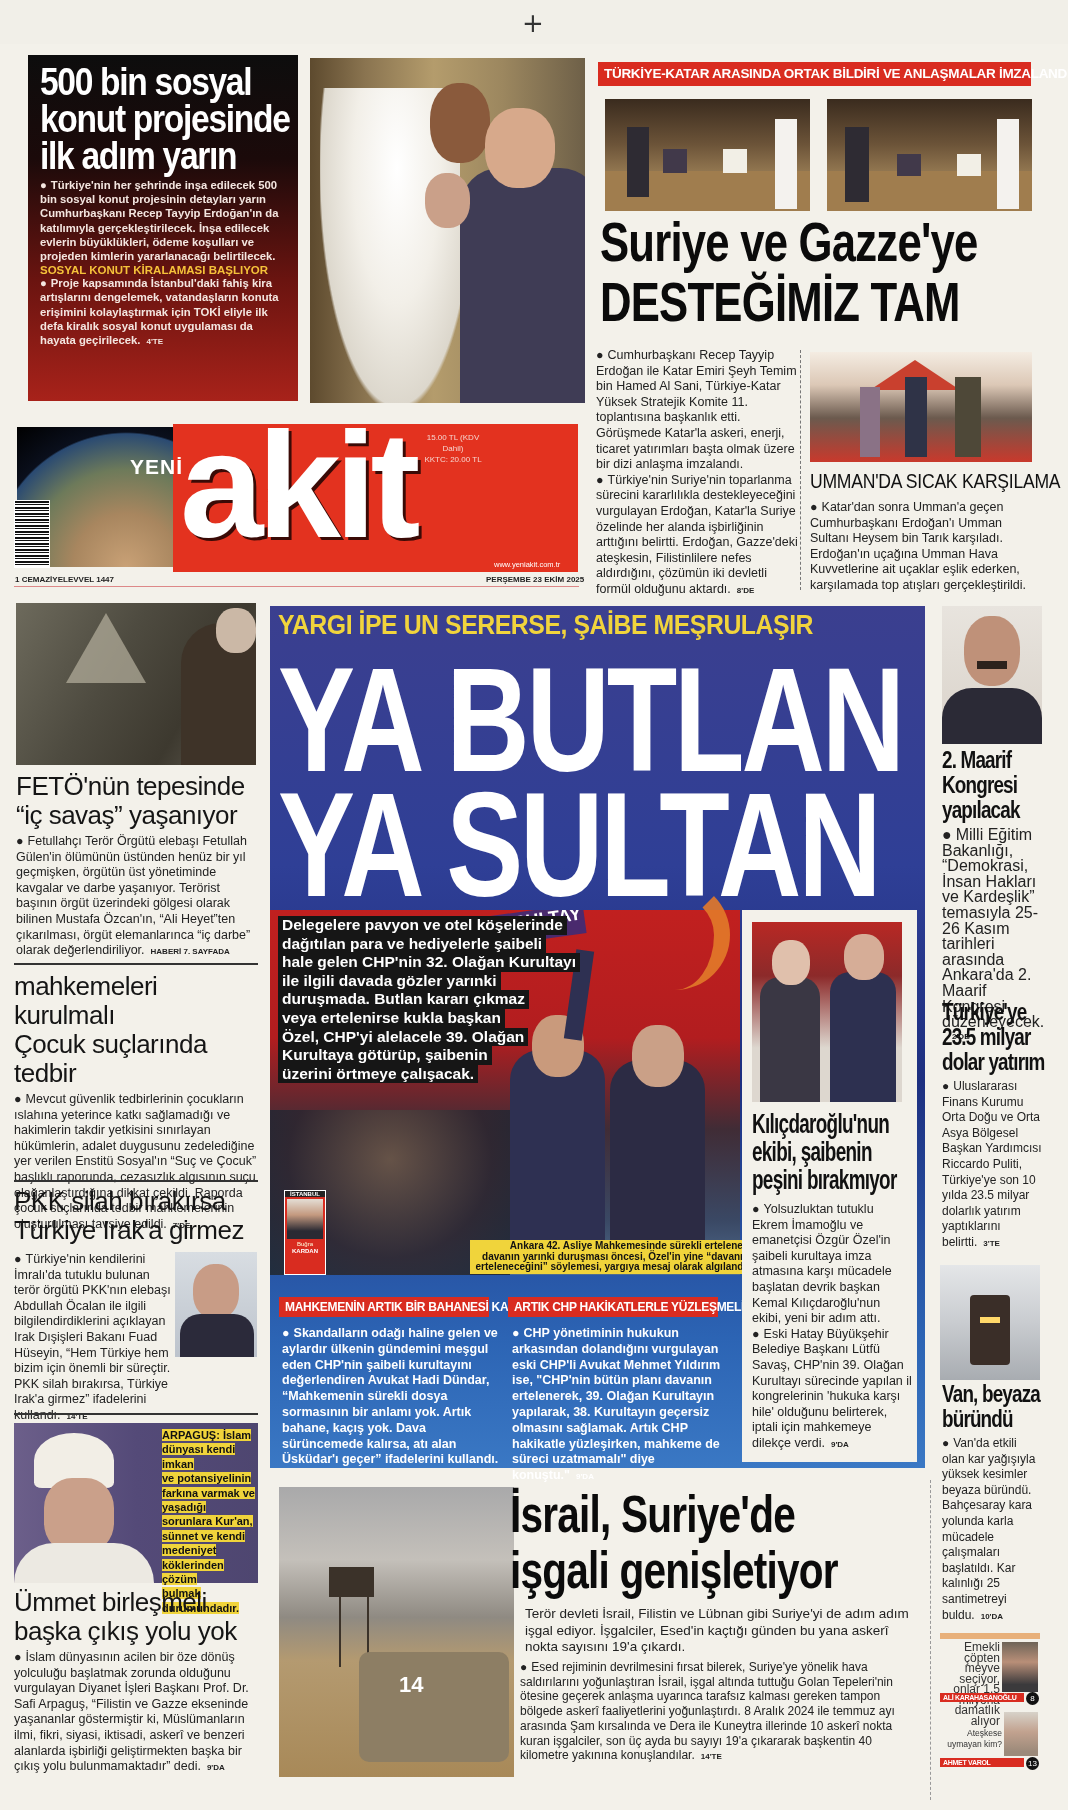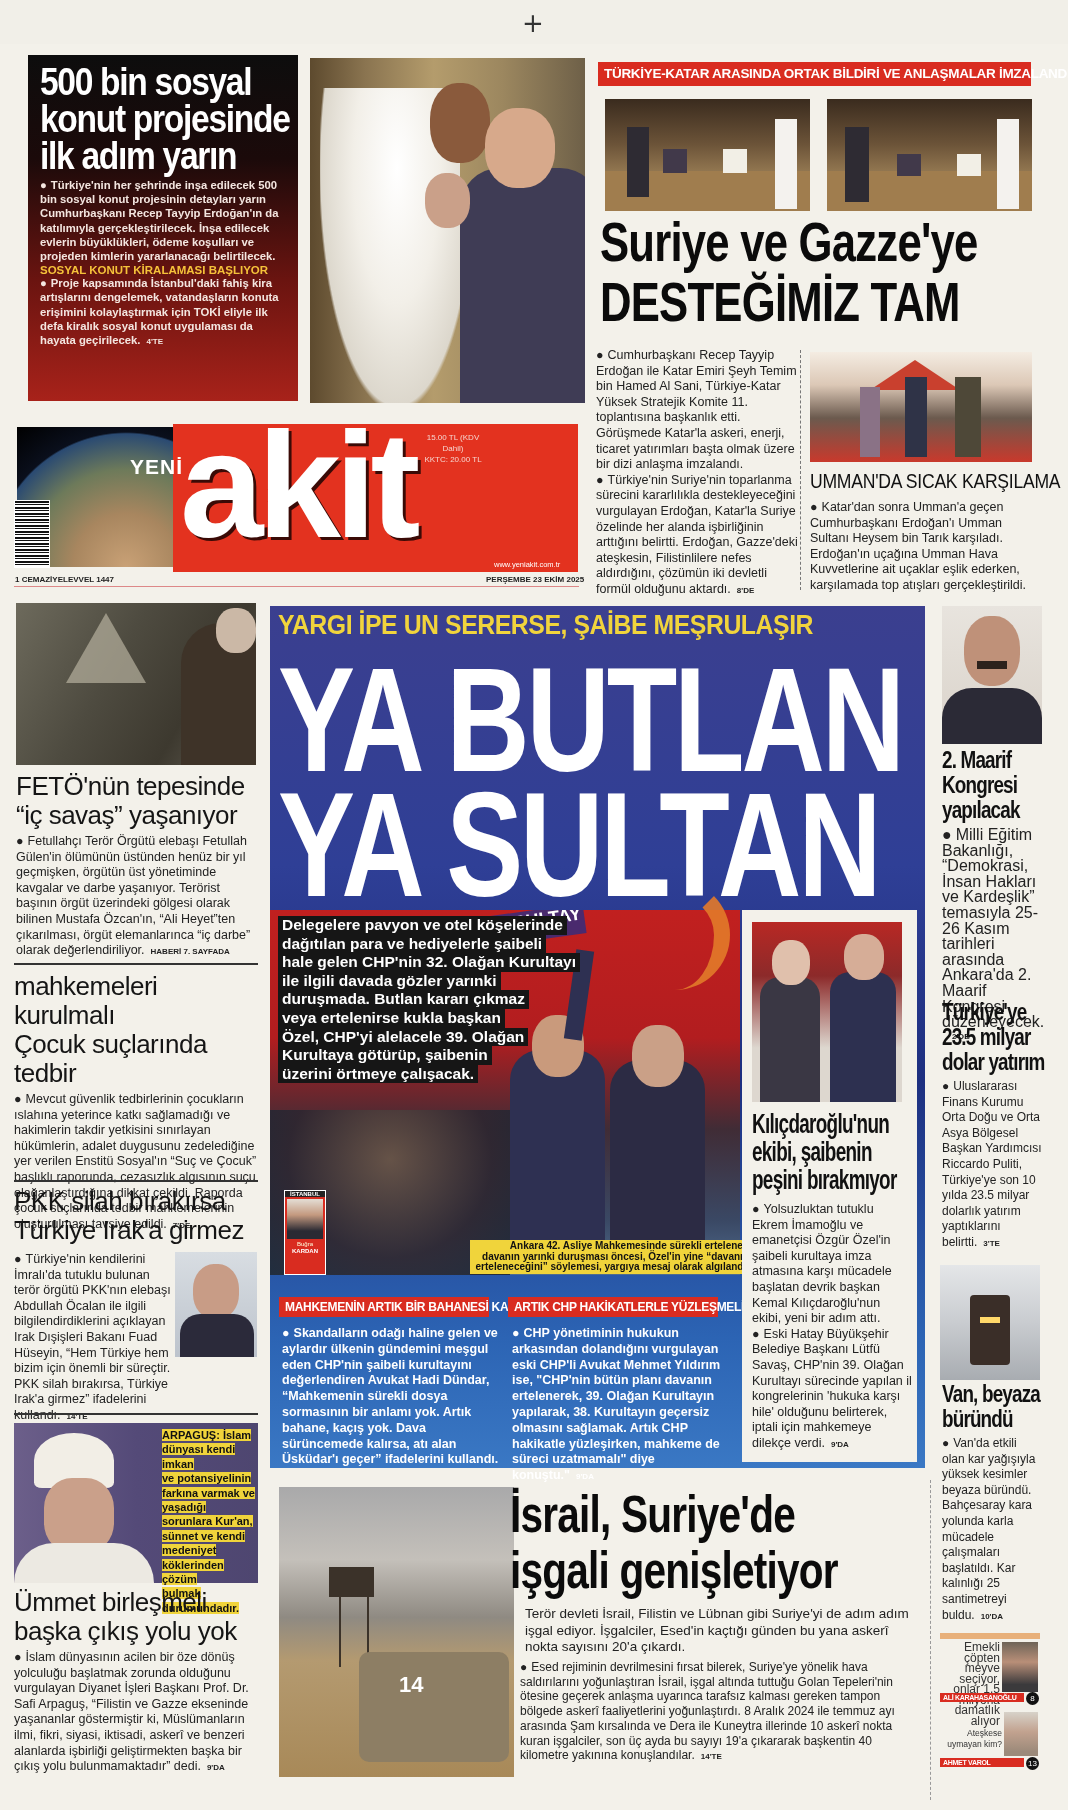--- a/index.html
+++ b/index.html
@@ -266,15 +266,15 @@
 <div class="ph" style="left:279px;top:1487px;width:235px;height:290px;background:linear-gradient(180deg,#a9a9aa 0%,#c4c0ba 25%,#8f8a82 45%,#b49a70 60%,#a88958 100%)">
   <div style="position:absolute;left:50px;top:80px;width:45px;height:30px;background:#3b3229"></div>
   <div style="position:absolute;left:60px;top:110px;width:30px;height:70px;border-left:2px solid #3b3229;border-right:2px solid #3b3229"></div>
   <div style="position:absolute;left:80px;top:165px;width:150px;height:110px;background:#8d7e64;border-radius:10px"></div>
   <div style="position:absolute;left:120px;top:185px;font-size:22px;color:#fff;font-weight:bold">14</div>
 </div>
 <div class="abs cond" style="left:510px;top:1486px;font-size:52px;line-height:56px;color:#0b0b0b;transform:scaleX(.78);transform-origin:left;white-space:nowrap">
   <div>İsrail, Suriye'de</div>
   <div>işgali genişletiyor</div>
 </div>
-<p class="abs" style="left:525px;top:1606px;width:390px;font-size:13.5px;line-height:16.5px;color:#222">Terör devleti İsrail, Filistin ve Lübnan gibi Suriye'yi de adım adım işgal ediyor. İşgalciler, Esed'in kaçtığı günden bu yana askerî nokta sayısını 20'a çıkardı.</p>
+<p class="abs" style="left:525px;top:1606px;width:390px;font-size:13.5px;line-height:16.5px;color:#222">Terör devleti İsrail, Filistin ve Lübnan gibi Suriye'yi de adım adım işgal ediyor. İşgalciler, Esed'in kaçtığı günden bu yana askerî nokta sayısını 19'a çıkardı.</p>
 <p class="abs body-txt bul" style="left:520px;top:1660px;width:400px;font-size:12px;line-height:14.7px"><span>Esed rejiminin devrilmesini fırsat bilerek, Suriye'ye yönelik hava saldırılarını yoğunlaştıran İsrail, işgal altında tuttuğu Golan Tepeleri'nin ötesine geçerek anlaşma uyarınca tarafsız kalması gereken tampon bölgede askerî faaliyetlerini yoğunlaştırdı. 8 Aralık 2024 ile temmuz ayı arasında Şam kırsalında ve Dera ile Kuneytra illerinde 10 askerî nokta kuran işgalciler, son üç ayda bu sayıyı 19'a çıkararak başkentin 40 kilometre yakınına konuşlandılar.</span><span class="ref">14'TE</span></p>
 <div class="abs" style="left:930px;top:1480px;height:320px;border-left:1px dashed #999"></div>
 
 </body></html>

